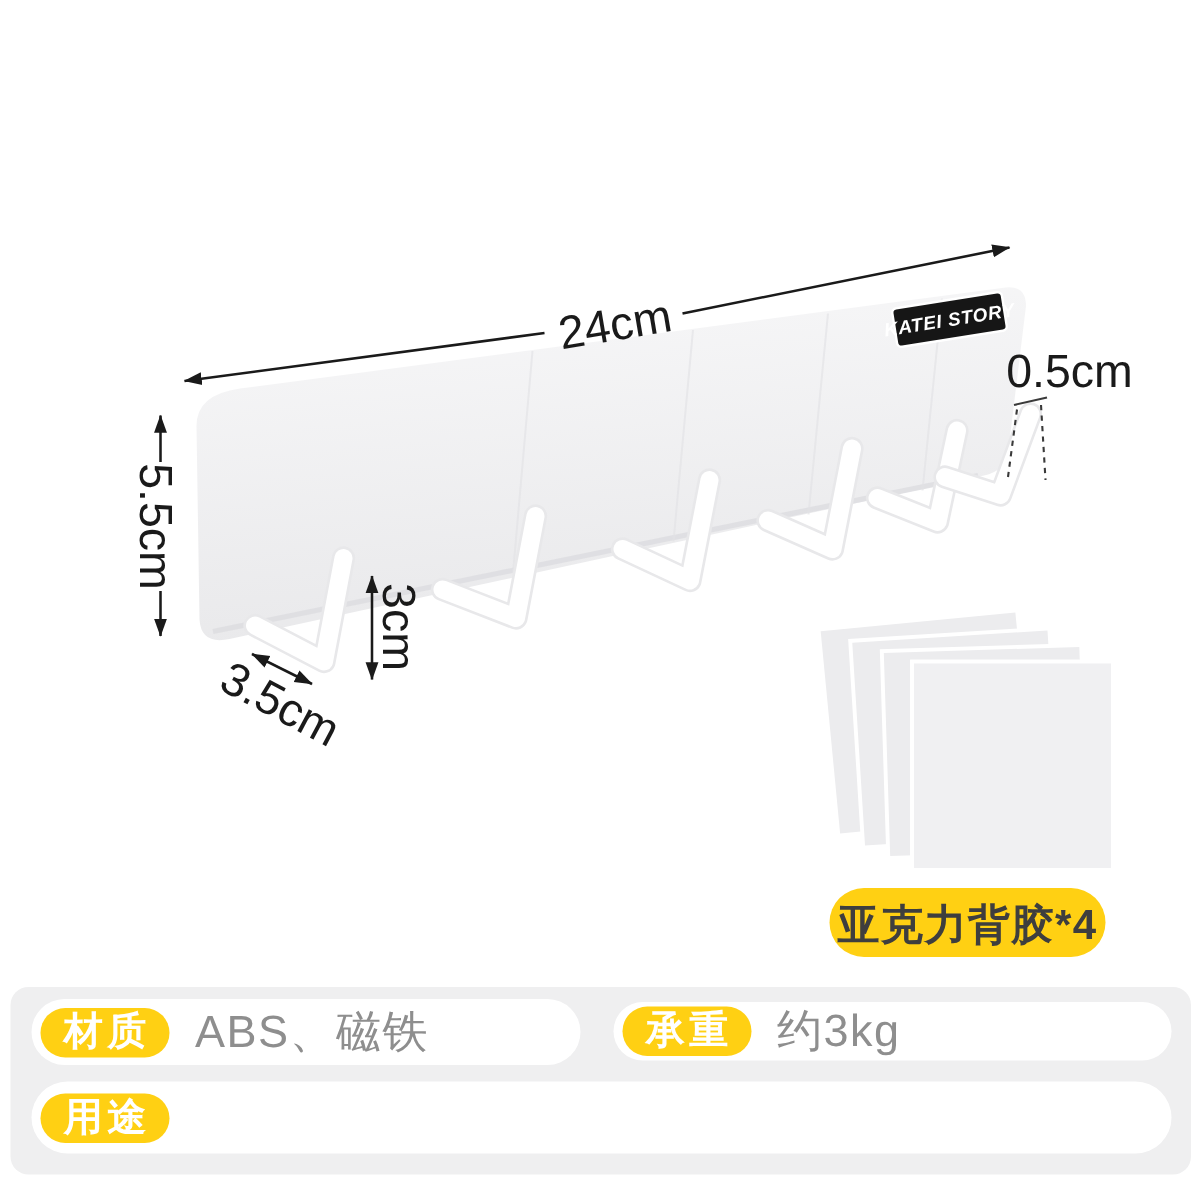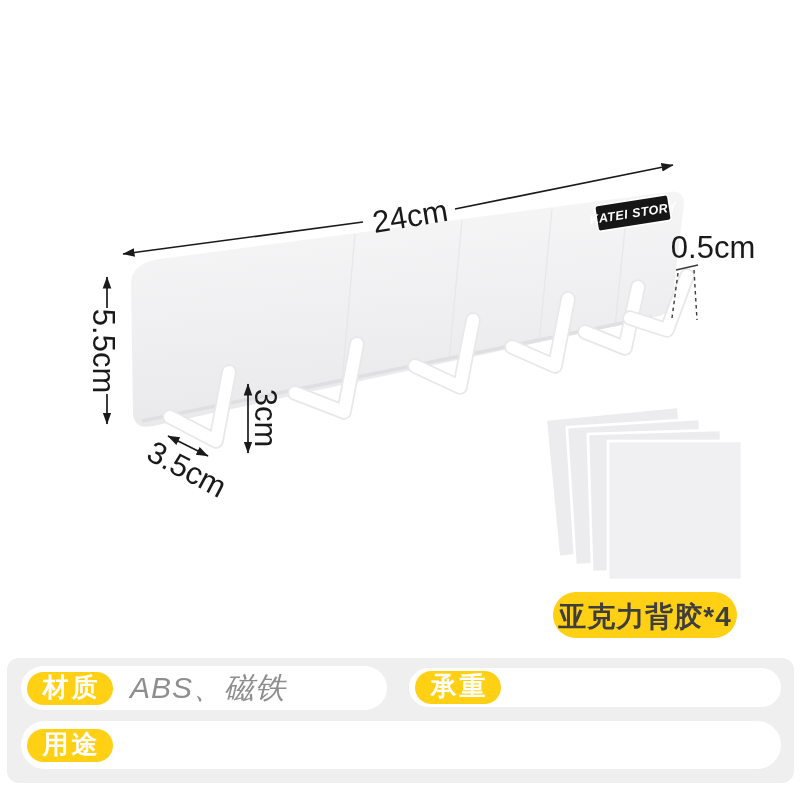--- a/index.html
+++ b/index.html
@@ -42,21 +42,20 @@
   .pill{
     background:var(--accent-yellow);color:#ffffff;border-radius:999px;
     min-width:86px;height:33px;margin-left:6px;
     display:flex;align-items:center;justify-content:center;
     font-size:26px;font-weight:bold;letter-spacing:3px;padding:0 2px 2px 5px;
     box-sizing:border-box;
   }
   .val{
     color:var(--text-gray);font-size:30px;margin-left:17px;white-space:nowrap;
     letter-spacing:1px;
-    font-style:italic;
   }
 </style>
 </head>
 <body>
 
 <svg width="800" height="655" viewBox="0 0 800 655">
   <defs>
     <linearGradient id="barGrad" x1="0" y1="0" x2="0.2" y2="1">
       <stop offset="0" stop-color="#f8f8f9"></stop>
       <stop offset="1" stop-color="#e9e9eb"></stop>
@@ -150,17 +149,18 @@
   </g>
 </svg>
 
 <div class="panel">
   <div class="spec-box b1">
     <span class="pill">材质</span>
     <span class="val">ABS、磁铁</span>
   </div>
   <div class="spec-box b2">
     <span class="pill">承重</span>
+    <span class="val">约3kg</span>
   </div>
   <div class="spec-box b3">
     <span class="pill">用途</span>
   </div>
 </div>
 
 </body></html>

